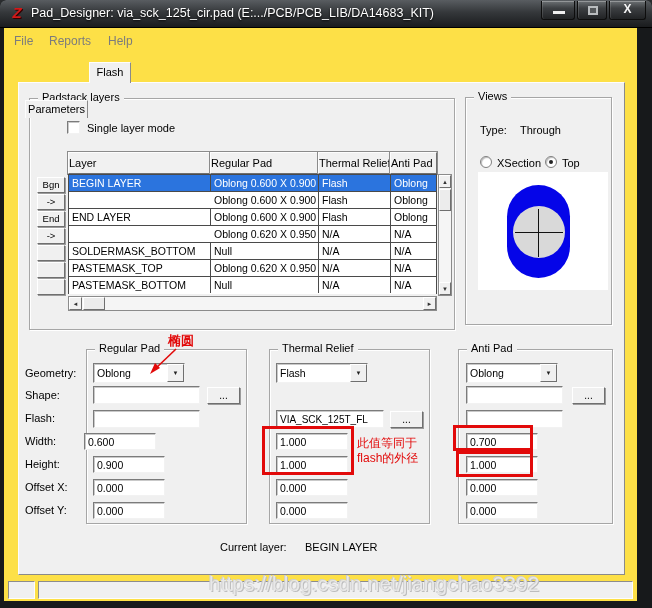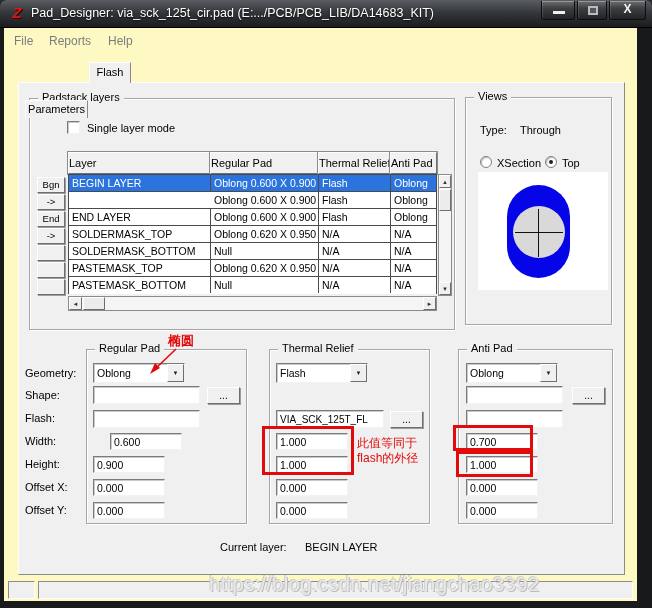--- a/index.html
+++ b/index.html
@@ -17,21 +17,21 @@
   .winbtn{position:absolute;top:1px;height:19px;border:1px solid #0d0d0d;border-top:none;
     background:linear-gradient(#6d7174,#3c3f42 40%,#212325);
     box-shadow:inset 0 1px 0 rgba(255,255,255,.28), inset 1px 0 0 rgba(255,255,255,.12);
     border-radius:0 0 3px 3px;color:#f4f4f4;text-align:center;}
   .winbtn-min{left:541px;width:34px;}
   .winbtn-max{left:577px;width:30px;}
   .winbtn-close{left:609px;width:37px;font-size:12px;font-weight:bold;line-height:17px;}
   .min-bar{position:absolute;left:11px;top:10px;width:12px;height:3px;background:#efefef;}
   .max-box{position:absolute;left:10px;top:5px;width:10px;height:9px;border:2px solid #b9bcbe;background:#55585a;}
   
-  .client{position:absolute;left:4px;top:28px;width:633px;height:573px;background:#fef9c3;}
+  .client{position:absolute;left:4px;top:28px;width:633px;height:573px;background:#fde047;}
   .menubar{position:absolute;left:0;top:0;width:633px;height:26px;}
   .menu-item{position:absolute;top:0;height:26px;line-height:26px;font-size:12px;color:#7c7c7c;}
   
   .pane{position:absolute;left:14px;top:54px;width:607px;height:493px;background:#f0f0f0;
     border:1px solid;border-color:#fdfdfd #8a8a8a #8a8a8a #fdfdfd;}
   .tab{position:absolute;background:#f0f0f0;border:1px solid;border-color:#fdfdfd #8a8a8a #f0f0f0 #fdfdfd;
     border-bottom:none;font-size:11px;text-align:center;}
   .tab-inactive{left:21px;top:37px;width:63px;height:18px;line-height:17px;z-index:1;margin-top:35px;}
   .tab-active{left:85px;top:34px;width:42px;height:21px;line-height:19px;z-index:3;}
   
@@ -151,21 +151,20 @@
           <div class="tcell c2">Flash</div>
           <div class="tcell c3">Oblong</div>
         </div>
         <div class="trow">
           <div class="tcell c0">END LAYER</div>
           <div class="tcell c1">Oblong 0.600 X 0.900</div>
           <div class="tcell c2">Flash</div>
           <div class="tcell c3">Oblong</div>
         </div>
         <div class="trow">
-          <div class="tcell c0">SOLDERMASK_TOP</div>
           <div class="tcell c1">Oblong 0.620 X 0.950</div>
           <div class="tcell c2">N/A</div>
           <div class="tcell c3">N/A</div>
         </div>
         <div class="trow">
           <div class="tcell c0">SOLDERMASK_BOTTOM</div>
           <div class="tcell c1">Null</div>
           <div class="tcell c2">N/A</div>
           <div class="tcell c3">N/A</div>
         </div>
@@ -225,21 +224,21 @@
     <div class="groupbox" style="left:82px;top:321px;width:161px;height:175px;">
       <div class="grouplabel">Regular Pad</div>
     </div>
     <div class="combo" style="left:89px;top:335px;width:92px;">
       <div class="combo-text">Oblong</div>
       <div class="combo-btn">▼</div>
     </div>
     <input class="field" style="left: 89px; top: 358px; width: 107px; height: 18px;" value="">
     <div class="btn3d browse" style="left:203px;top:359px;">...</div>
     <input class="field" style="left: 89px; top: 382px; width: 107px; height: 18px;" value="">
-    <input class="field" style="left: 106px; top: 405px; width: 72px; height: 17px;" value="0.600">
+    <input class="field" style="left: 80px; top: 405px; width: 72px; height: 17px;" value="0.600">
     <input class="field" style="left: 89px; top: 428px; width: 72px; height: 17px;" value="0.900">
     <input class="field" style="left: 89px; top: 451px; width: 72px; height: 17px;" value="0.000">
     <input class="field" style="left: 89px; top: 474px; width: 72px; height: 17px;" value="0.000">
 
     <div class="groupbox" style="left:265px;top:321px;width:161px;height:175px;">
       <div class="grouplabel">Thermal Relief</div>
     </div>
     <div class="combo" style="left:272px;top:335px;width:92px;">
       <div class="combo-text">Flash</div>
       <div class="combo-btn">▼</div>

